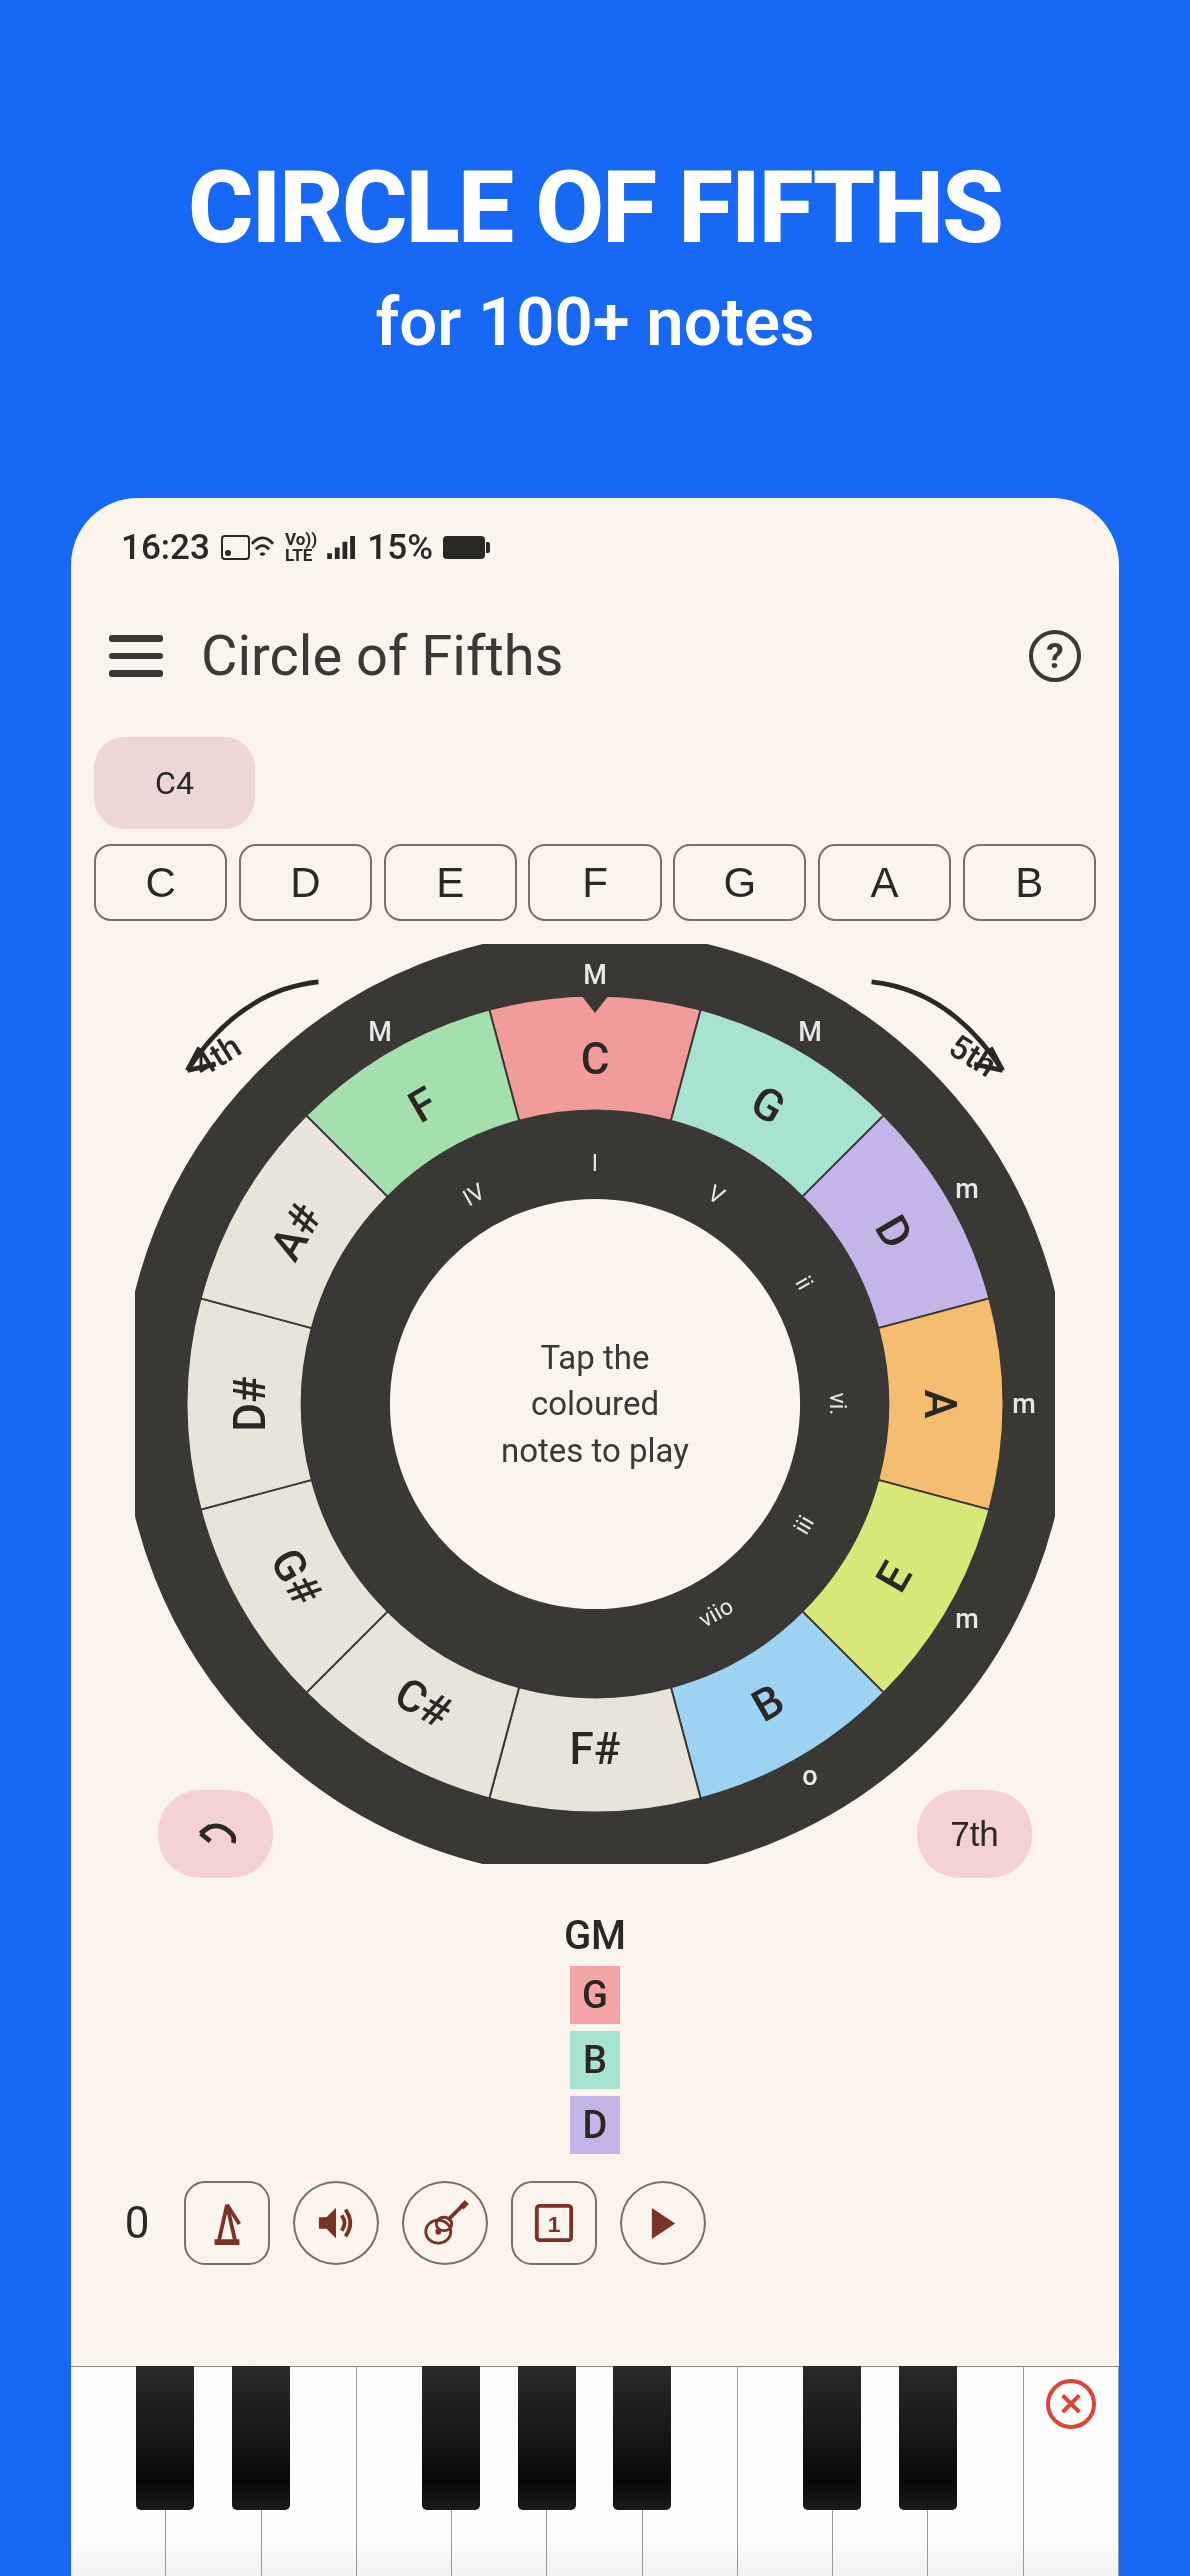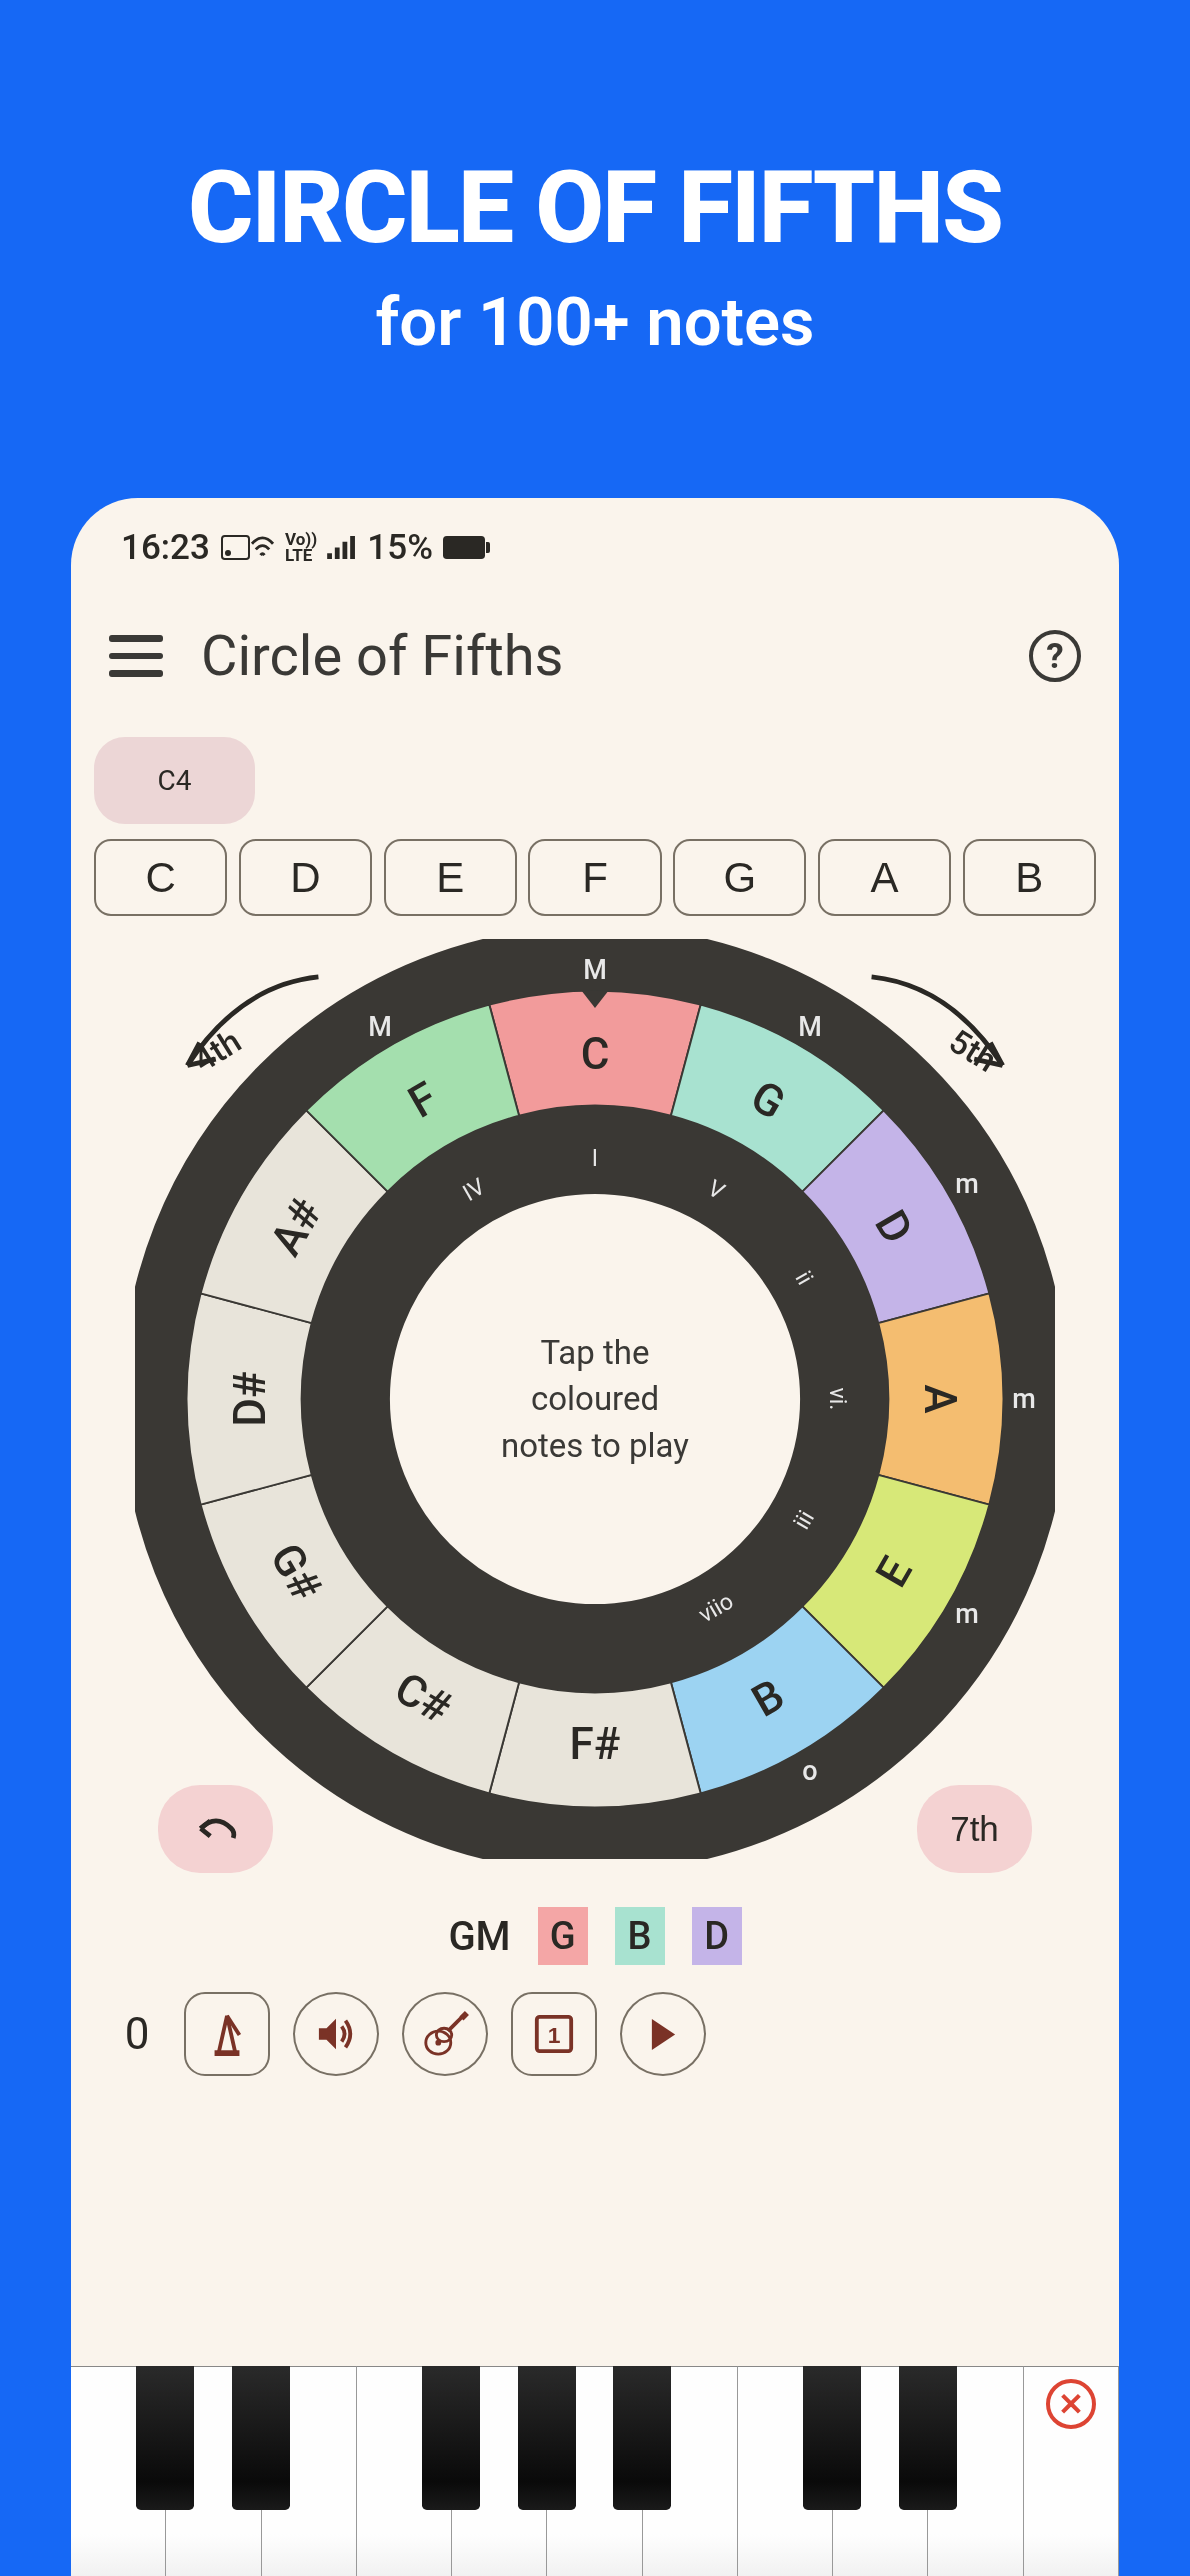--- a/index.html
+++ b/index.html
@@ -76,21 +76,21 @@
 }
 
 .chip-row {
   display: flex; gap: 17px; padding: 21px 23px 0 23px;
 }
 .chip {
   background: #ecd6d6;
   border-radius: 31px;
   padding: 27px 19px;
   text-align: center;
-  font-size: 28px;
+  font-size: 32px;
   font-weight: 400;
   color: #2a2824;
   cursor: pointer;
 }
 .chip-key { width: 161px; }
 .chip-scale { flex: 1; }
 
 .scale-notes-label {
   text-align: center;
   font-size: 35px;
@@ -185,25 +185,26 @@
   color: #2a2824;
   font-weight: 500;
 }
 .undo-btn { left: 23px; bottom: -13.4px; }
 .seventh-btn { right: 23px; bottom: -13.4px; }
 
 .chord-row {
   display: flex;
   align-items: center;
   justify-content: center;
-  gap: 27px;
+  gap: 7px;
   margin-top: 48px;
   font-size: 40px;
   font-weight: 500;
   color: #2a2824;
+  flex-direction: column;
 }
 .chord-box {
   width: 50px;
   height: 58px;
   display: flex;
   align-items: center;
   justify-content: center;
   font-size: 38px;
   font-weight: 500;
   color: #2a2824;

